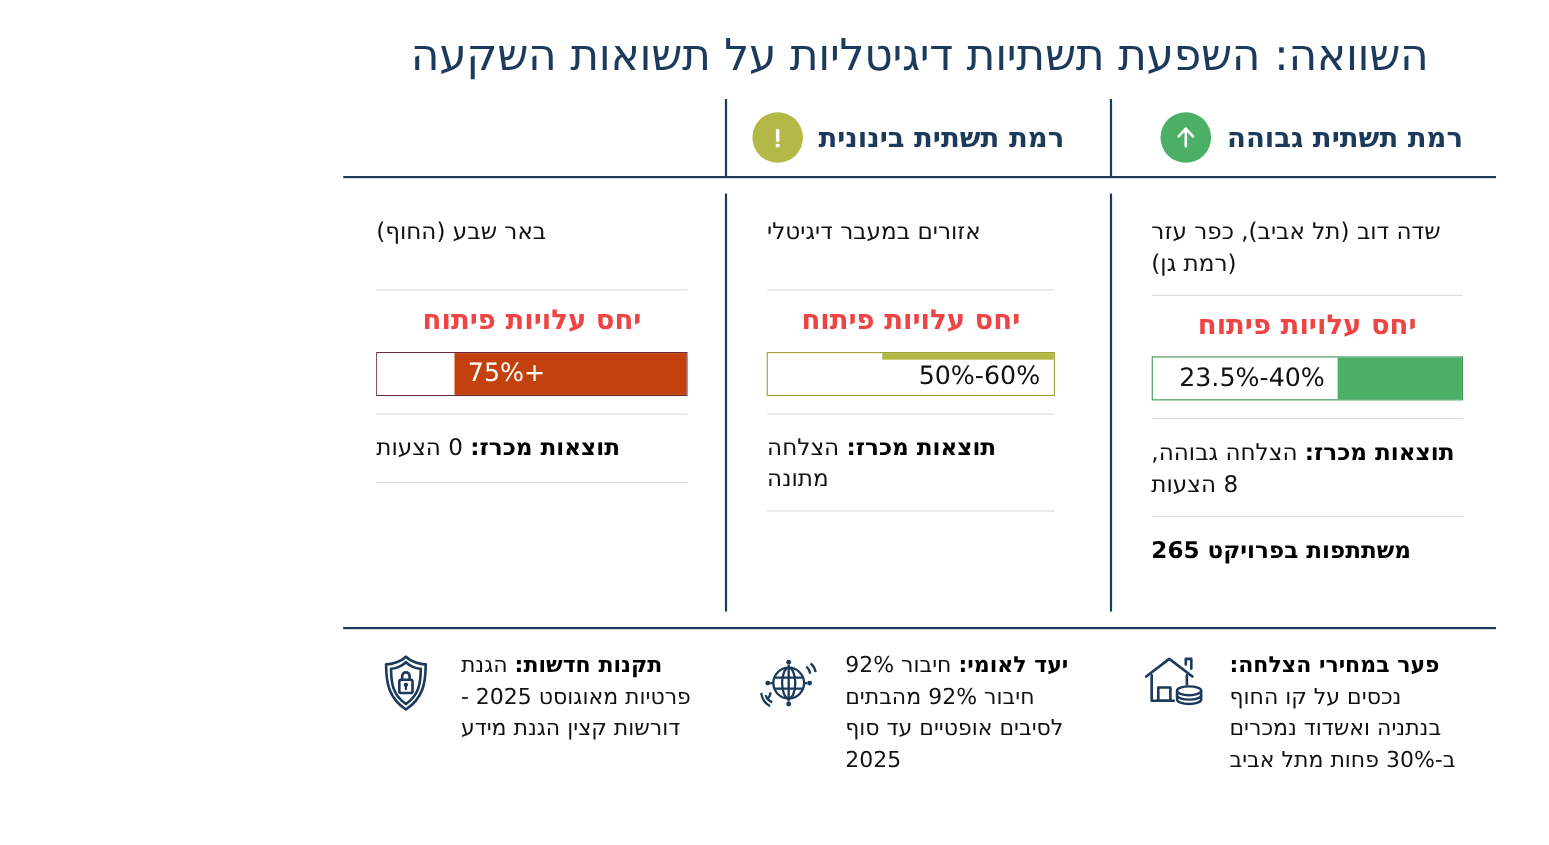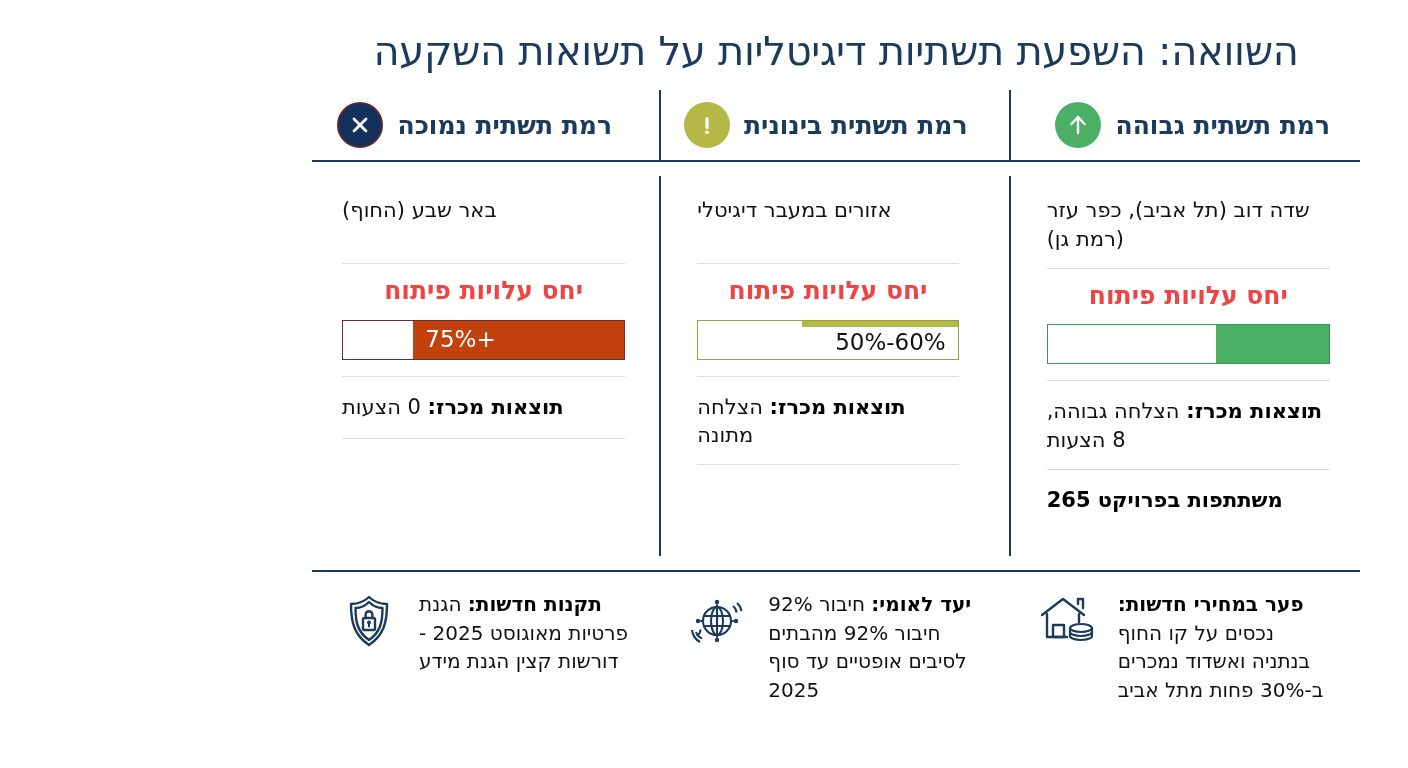--- a/index.html
+++ b/index.html
@@ -193,45 +193,36 @@
         <span class="badge olive">
           <svg width="26" height="26" viewBox="0 0 26 26" aria-hidden="true">
             <rect x="11.4" y="5" width="3.2" height="12" rx="1.4" fill="#ffffff"></rect>
             <circle cx="13" cy="20.3" r="1.9" fill="#ffffff"></circle>
           </svg>
         </span>
         <span class="label">רמת תשתית בינונית</span>
       </div>
     </div>
 
-    <div class="col c-low">
-      <div class="colhead">
-        <span class="badge navy">
-          <svg width="24" height="24" viewBox="0 0 24 24" aria-hidden="true">
-            <path d="M6 6 L18 18 M18 6 L6 18" stroke="#ffffff" stroke-width="2.8" fill="none" stroke-linecap="round"></path>
-          </svg>
-        </span>
-        <span class="label">רמת תשתית נמוכה</span>
-      </div>
-    </div>
   </div>
 
   <div class="headrule"></div>
 
   <div class="grid rowbody">
     <div class="vline a"></div>
     <div class="vline b"></div>
 
     <div class="col c-high">
       <div class="cell cell-loc sep">שדה דוב (תל אביב), כפר עזר (רמת גן)</div>
 
       <div class="cell cell-bar sep">
         <div class="bar-label">יחס עלויות פיתוח</div>
         <div class="bar green">
           <div class="fill green" style="width:40%"></div>
+          <div class="bar-text">23.5%-40%</div>
         </div>
       </div>
 
       <div class="cell cell-tender sep">
         <b>תוצאות מכרז:</b>
         <span>הצלחה גבוהה, 8 הצעות</span>
       </div>
 
       <div class="cell cell-cost">
         <b>משתתפות בפרויקט 265</b>
@@ -295,21 +286,21 @@
             <rect x="16" y="33" width="11" height="12"></rect>
           </g>
           <g fill="none" stroke="#1b3a5c" stroke-width="2.2">
             <ellipse cx="44" cy="36" rx="11" ry="4"></ellipse>
             <path d="M33 36 L33 44 A11 4 0 0 0 55 44 L55 36"></path>
             <path d="M33 40 A11 4 0 0 0 55 40"></path>
           </g>
         </svg>
       </span>
       <span class="ftext">
-        <b>פער במחירי חדשות:</b>
+        <b>פער במחירי הצלחה:</b>
         <span>נכסים על קו החוף בנתניה ואשדוד נמכרים ב-30% פחות מתל אביב</span>
       </span>
     </div>
 
     <div class="fcol">
       <span class="ficon">
         <svg width="60" height="58" viewBox="0 0 60 58" aria-hidden="true">
           <g fill="none" stroke="#1b3a5c" stroke-width="2.1">
             <circle cx="30" cy="29" r="14"></circle>
             <ellipse cx="30" cy="29" rx="6" ry="14"></ellipse>

